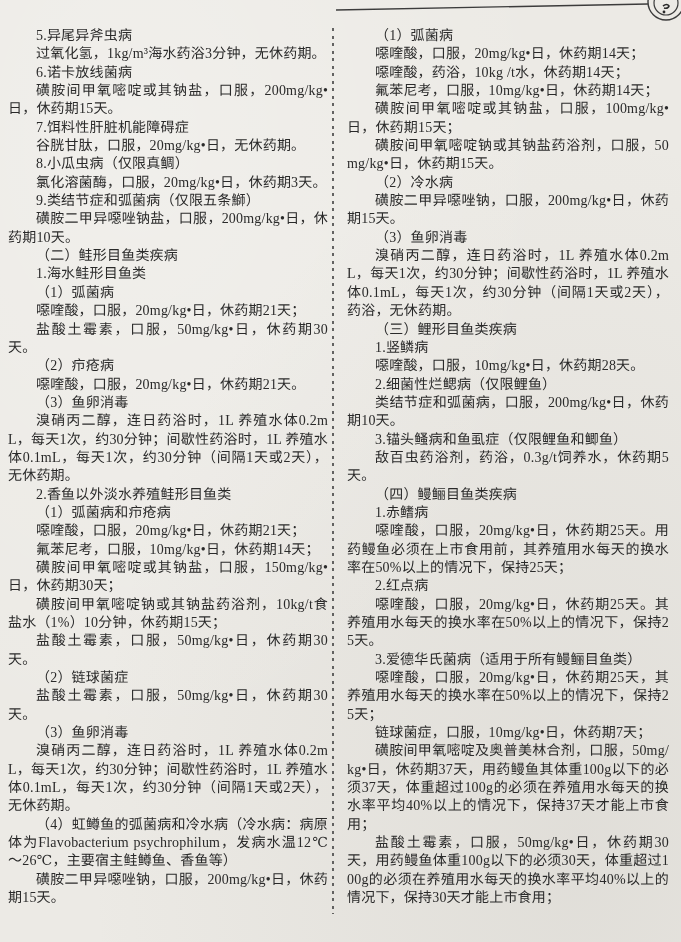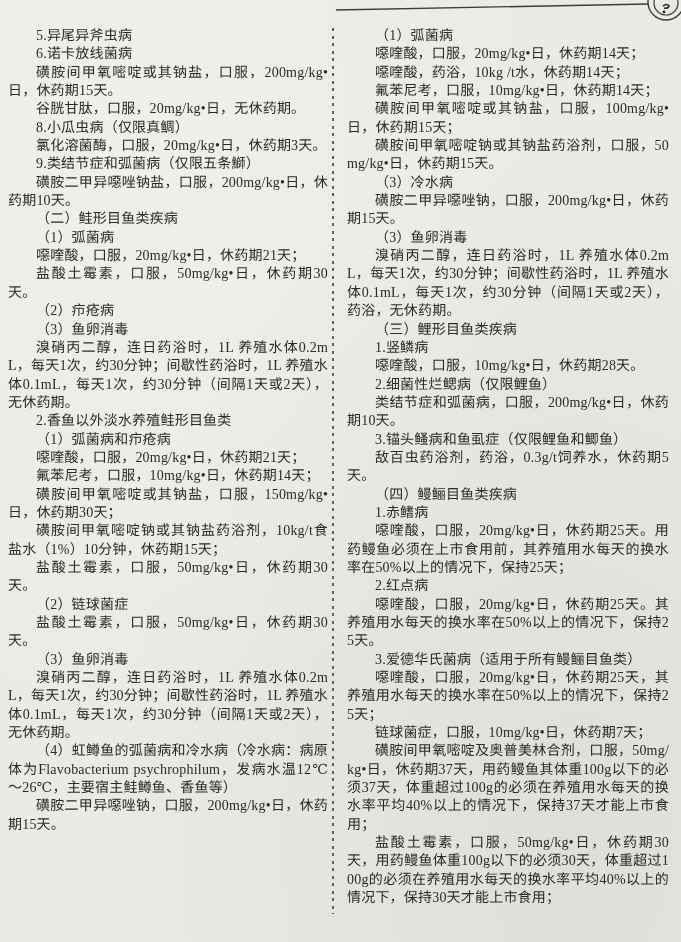--- a/index.html
+++ b/index.html
@@ -51,32 +51,36 @@
       <circle cx="666" cy="3" r="12" fill="none" stroke="#3c3c3c" stroke-width="1.2"></circle>
       <path d="M663 6 q4 -3 6 0 q-1 3 -5 2" fill="none" stroke="#2a2a2a" stroke-width="1.6"></path>
       <circle cx="664" cy="12" r="1.4" fill="#2a2a2a"></circle>
     </g>
   </svg>
 
   <div class="divider"></div>
 
   <div class="col col-left">
       <p>5.异尾异斧虫病</p>
+      <p>过氧化氢，1kg/m³海水药浴3分钟，无休药期。</p>
       <p>6.诺卡放线菌病</p>
       <p>磺胺间甲氧嘧啶或其钠盐，口服，200mg/kg•日，休药期15天。</p>
+      <p>7.饵料性肝脏机能障碍症</p>
       <p>谷胱甘肽，口服，20mg/kg•日，无休药期。</p>
       <p>8.小瓜虫病（仅限真鲷）</p>
       <p>氯化溶菌酶，口服，20mg/kg•日，休药期3天。</p>
       <p>9.类结节症和弧菌病（仅限五条鰤）</p>
       <p>磺胺二甲异噁唑钠盐，口服，200mg/kg•日，休药期10天。</p>
       <p>（二）鲑形目鱼类疾病</p>
+      <p>1.海水鲑形目鱼类</p>
       <p>（1）弧菌病</p>
       <p>噁喹酸，口服，20mg/kg•日，休药期21天；</p>
       <p>盐酸土霉素，口服，50mg/kg•日，休药期30天。</p>
       <p>（2）疖疮病</p>
+      <p>噁喹酸，口服，20mg/kg•日，休药期21天。</p>
       <p>（3）鱼卵消毒</p>
       <p>溴硝丙二醇，连日药浴时，1L 养殖水体0.2mL，每天1次，约30分钟；间歇性药浴时，1L 养殖水体0.1mL，每天1次，约30分钟（间隔1天或2天），无休药期。</p>
       <p>2.香鱼以外淡水养殖鲑形目鱼类</p>
       <p>（1）弧菌病和疖疮病</p>
       <p>噁喹酸，口服，20mg/kg•日，休药期21天；</p>
       <p>氟苯尼考，口服，10mg/kg•日，休药期14天；</p>
       <p>磺胺间甲氧嘧啶或其钠盐，口服，150mg/kg•日，休药期30天；</p>
       <p>磺胺间甲氧嘧啶钠或其钠盐药浴剂，10kg/t食盐水（1%）10分钟，休药期15天；</p>
       <p>盐酸土霉素，口服，50mg/kg•日，休药期30天。</p>
       <p>（2）链球菌症</p>
@@ -86,21 +90,21 @@
       <p>（4）虹鳟鱼的弧菌病和冷水病（冷水病：病原体为Flavobacterium psychrophilum，发病水温12℃～26℃，主要宿主鲑鳟鱼、香鱼等）</p>
       <p>磺胺二甲异噁唑钠，口服，200mg/kg•日，休药期15天。</p>
     </div>
   <div class="col col-right">
       <p>（1）弧菌病</p>
       <p>噁喹酸，口服，20mg/kg•日，休药期14天；</p>
       <p>噁喹酸，药浴，10kg /t水，休药期14天；</p>
       <p>氟苯尼考，口服，10mg/kg•日，休药期14天；</p>
       <p>磺胺间甲氧嘧啶或其钠盐，口服，100mg/kg•日，休药期15天；</p>
       <p>磺胺间甲氧嘧啶钠或其钠盐药浴剂，口服，50mg/kg•日，休药期15天。</p>
-      <p>（3）冷水病</p>
+      <p>（2）冷水病</p>
       <p>磺胺二甲异噁唑钠，口服，200mg/kg•日，休药期15天。</p>
       <p>（3）鱼卵消毒</p>
       <p>溴硝丙二醇，连日药浴时，1L 养殖水体0.2mL，每天1次，约30分钟；间歇性药浴时，1L 养殖水体0.1mL，每天1次，约30分钟（间隔1天或2天），药浴，无休药期。</p>
       <p>（三）鲤形目鱼类疾病</p>
       <p>1.竖鳞病</p>
       <p>噁喹酸，口服，10mg/kg•日，休药期28天。</p>
       <p>2.细菌性烂鳃病（仅限鲤鱼）</p>
       <p>类结节症和弧菌病，口服，200mg/kg•日，休药期10天。</p>
       <p>3.锚头鳋病和鱼虱症（仅限鲤鱼和鲫鱼）</p>
       <p>敌百虫药浴剂，药浴，0.3g/t饲养水，休药期5天。</p>

